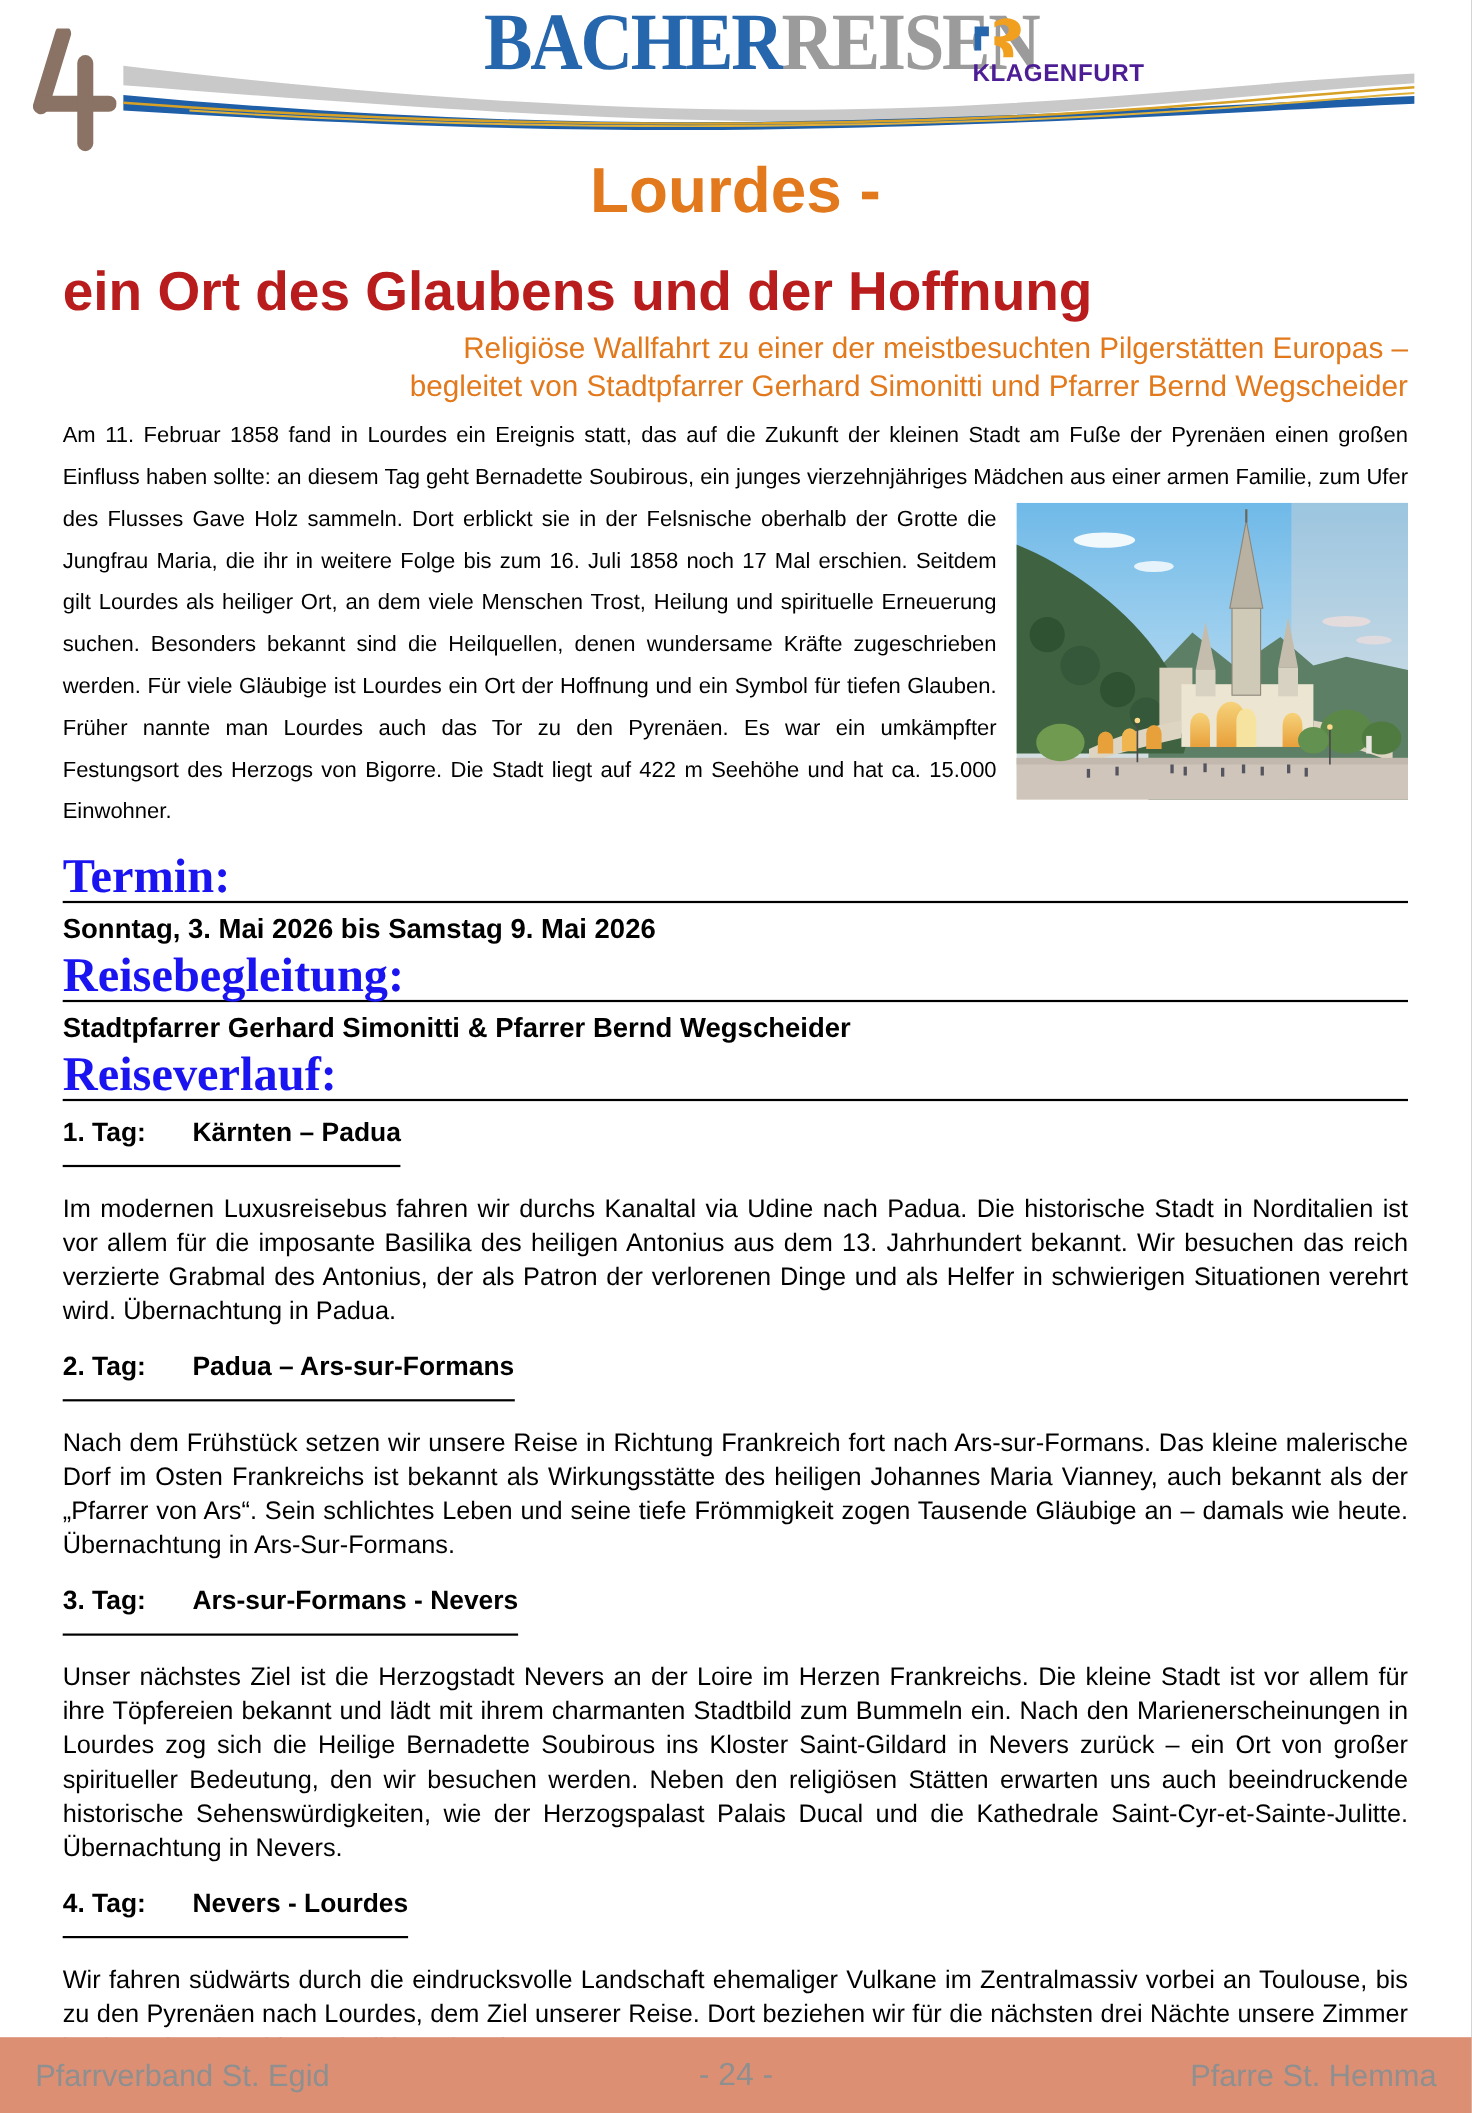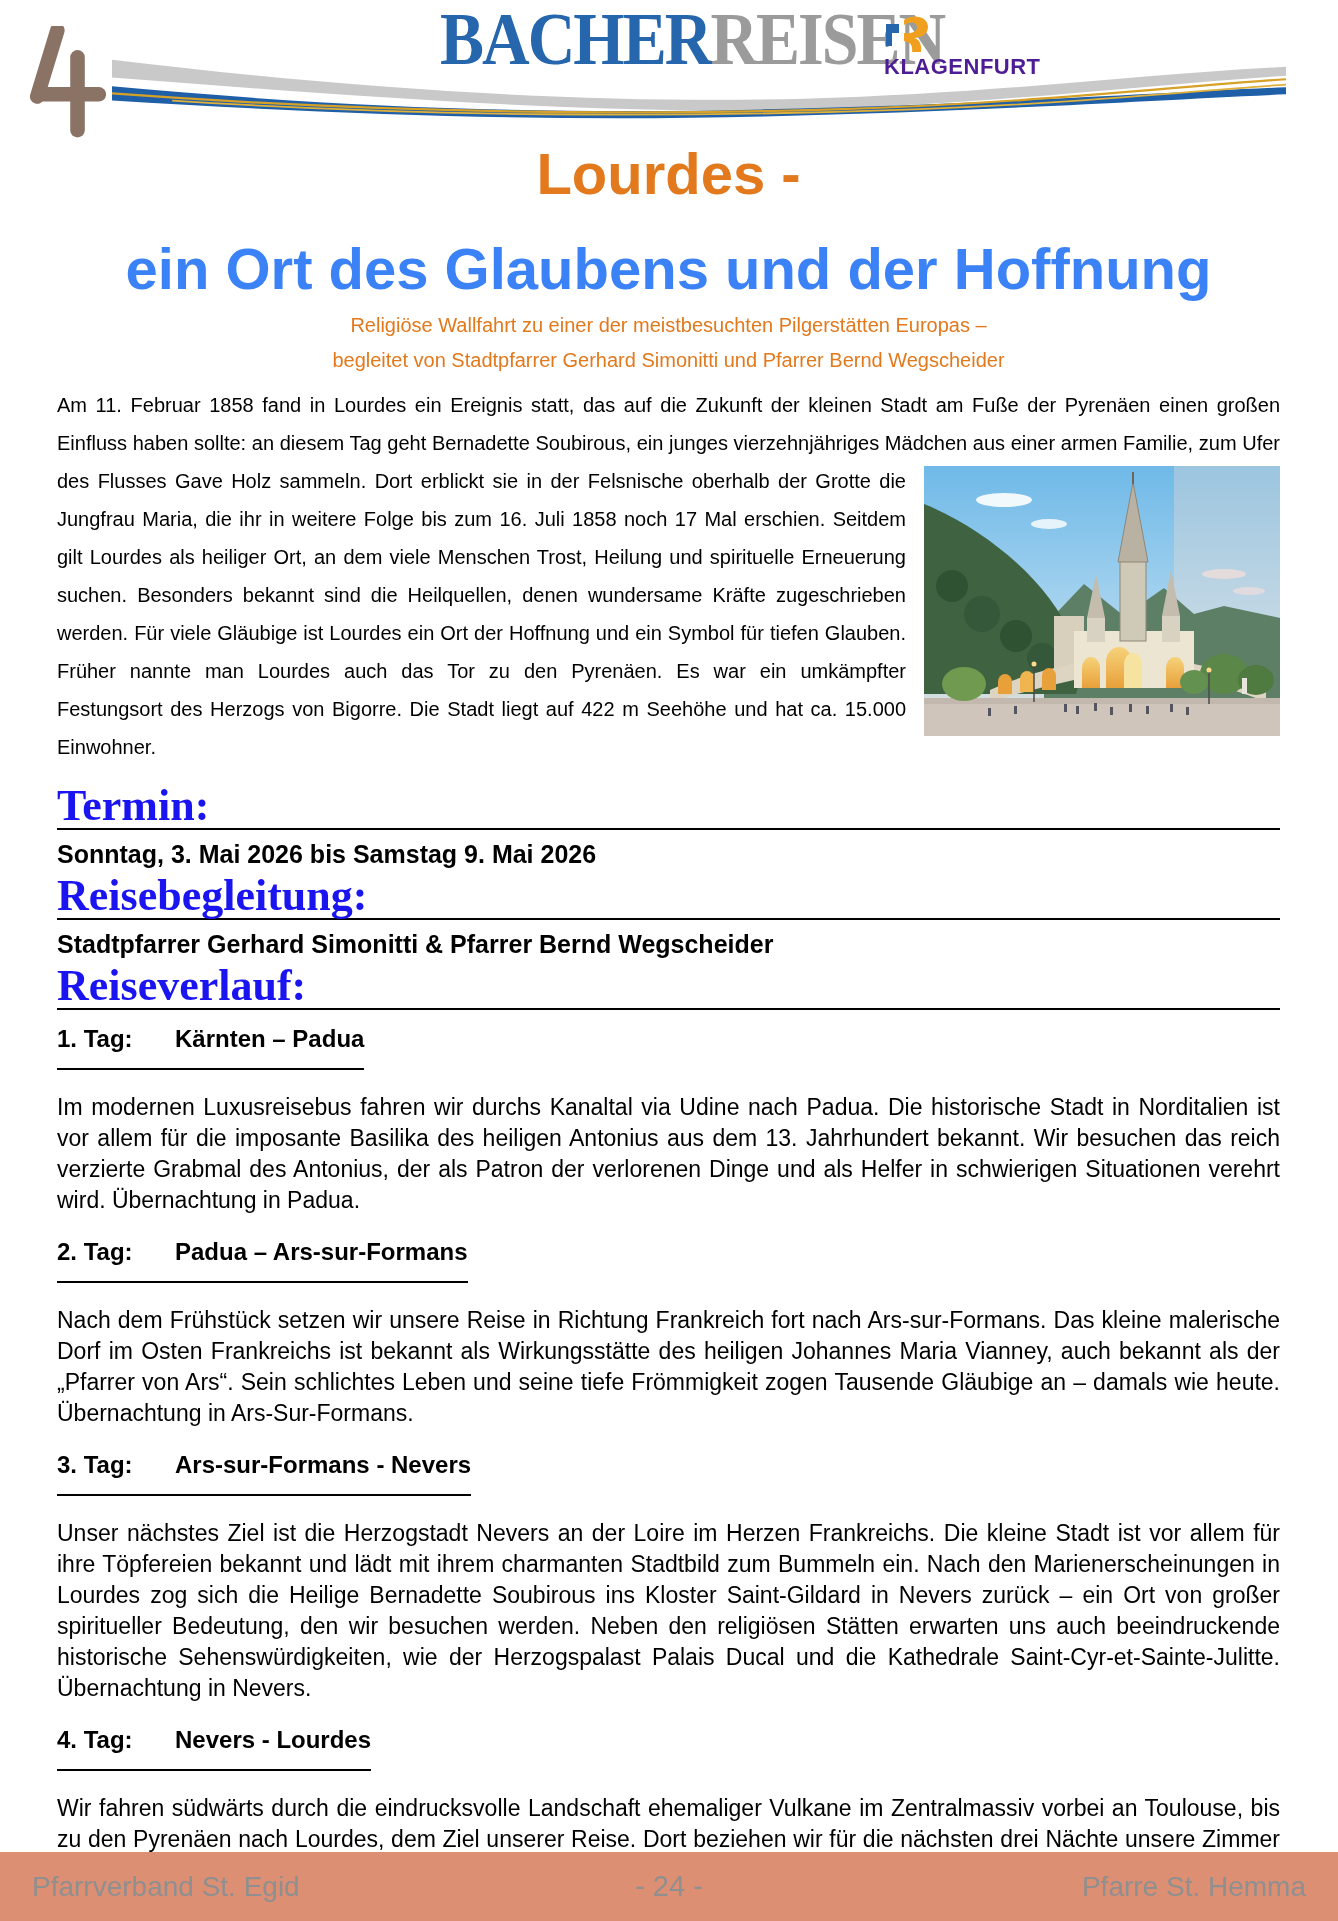--- a/index.html
+++ b/index.html
@@ -20,24 +20,24 @@
   .brand-bacher { color:#2566ad; }
   .brand-reisen { color:#9b9b9b; }
   .logo-mark { position:absolute; left:884px; top:14px; width:50px; height:42px; }
   .logo-city { position:absolute; left:884px; top:54px; font-size:22px; font-weight:bold;
                letter-spacing:0.5px; color:#4c1d95; }
   .ribbon { position:absolute; left:112px; top:58px; width:1174px; height:62px; }
 
   
   .title-1 { margin-top:20px; text-align:center; color:#e2791c;
              font-size:58px; font-weight:bold; line-height:1.05; }
-  .title-2 { margin-top:34px; text-align:center; color:#3b82f6;
-             font-size:58px; font-weight:bold; line-height:1.05; }
-  .subtitle { margin-top:8px; text-align:center; color:#e2791c;
-              font-size:20px; line-height:35px; }
+  .title-2 { margin-top:34px; text-align:left; color:#b91c1c;
+             font-size:50px; font-weight:bold; line-height:1.05; }
+  .subtitle { margin-top:8px; text-align:right; color:#e2791c;
+              font-size:27px; line-height:35px; }
 
   
   .intro { margin-top:8px; font-size:20px; line-height:38px; text-align:justify; }
   .intro-photo { float:right; width:356px; height:270px;
                  margin-left:18px; margin-bottom:6px; margin-top:4px; }
   .clearfix::after { content:""; display:block; clear:both; }
 
   
   .sec-h { margin-top:8px; color:#1a14f0; font-size:44px; font-weight:bold;
            line-height:40px; border-bottom:2px solid #000; padding-bottom:2px;font-family:Liberation Serif, serif; }

